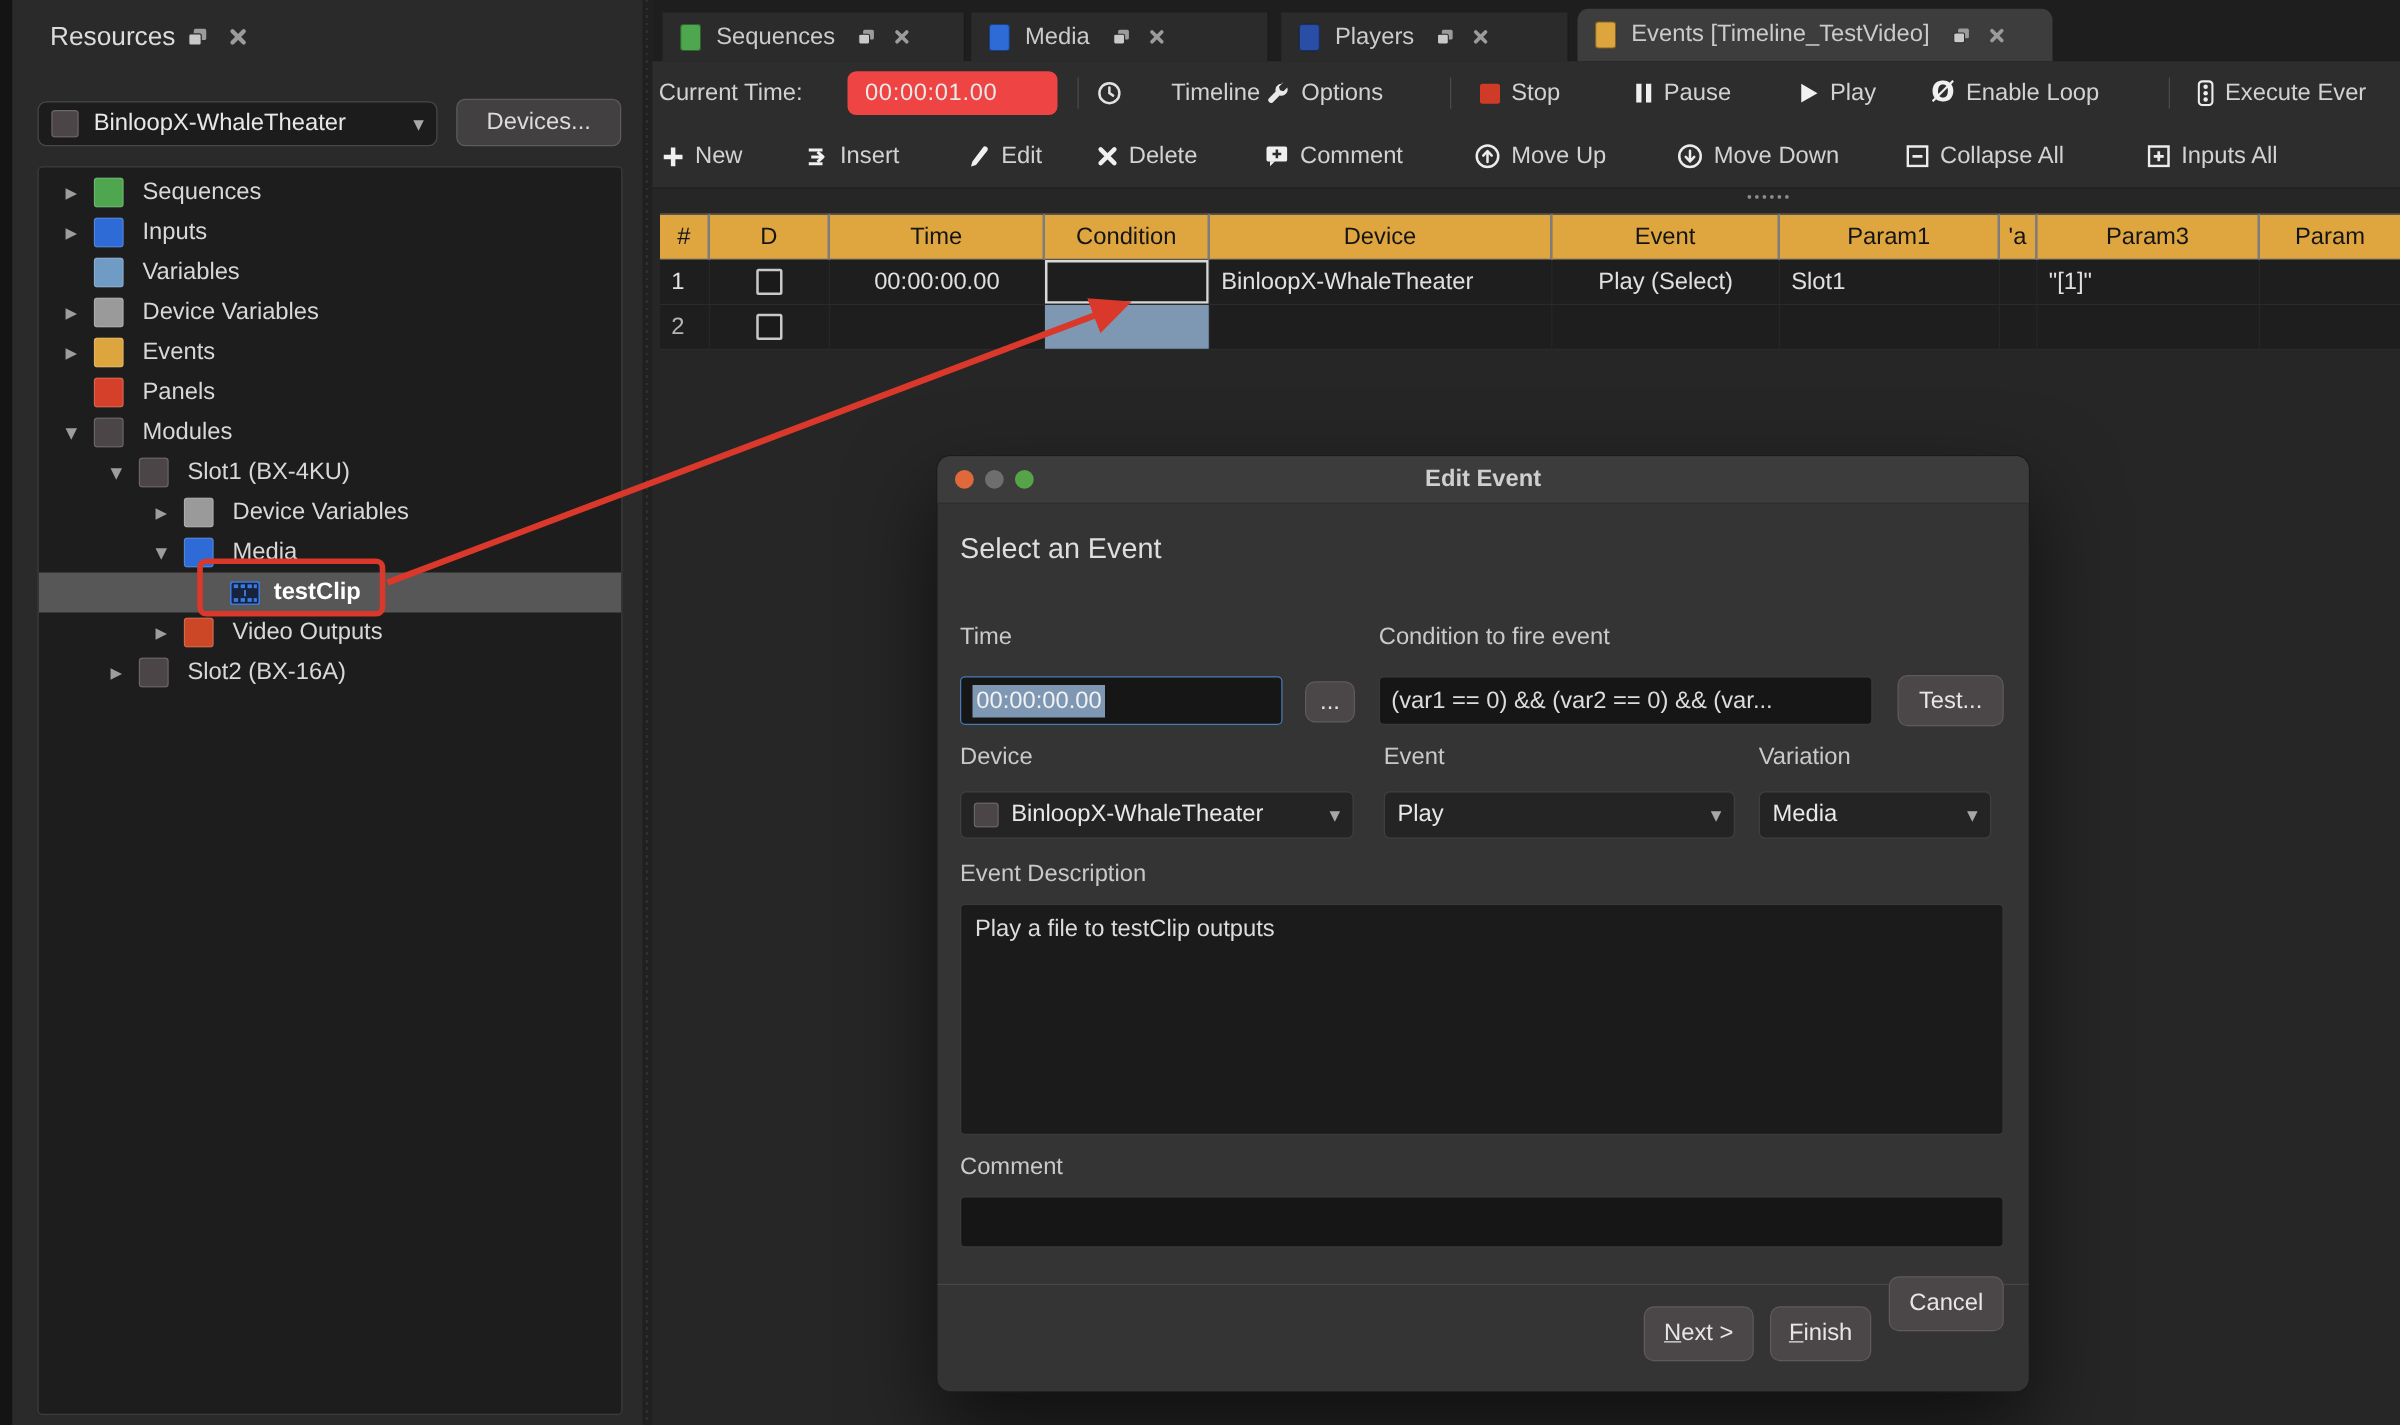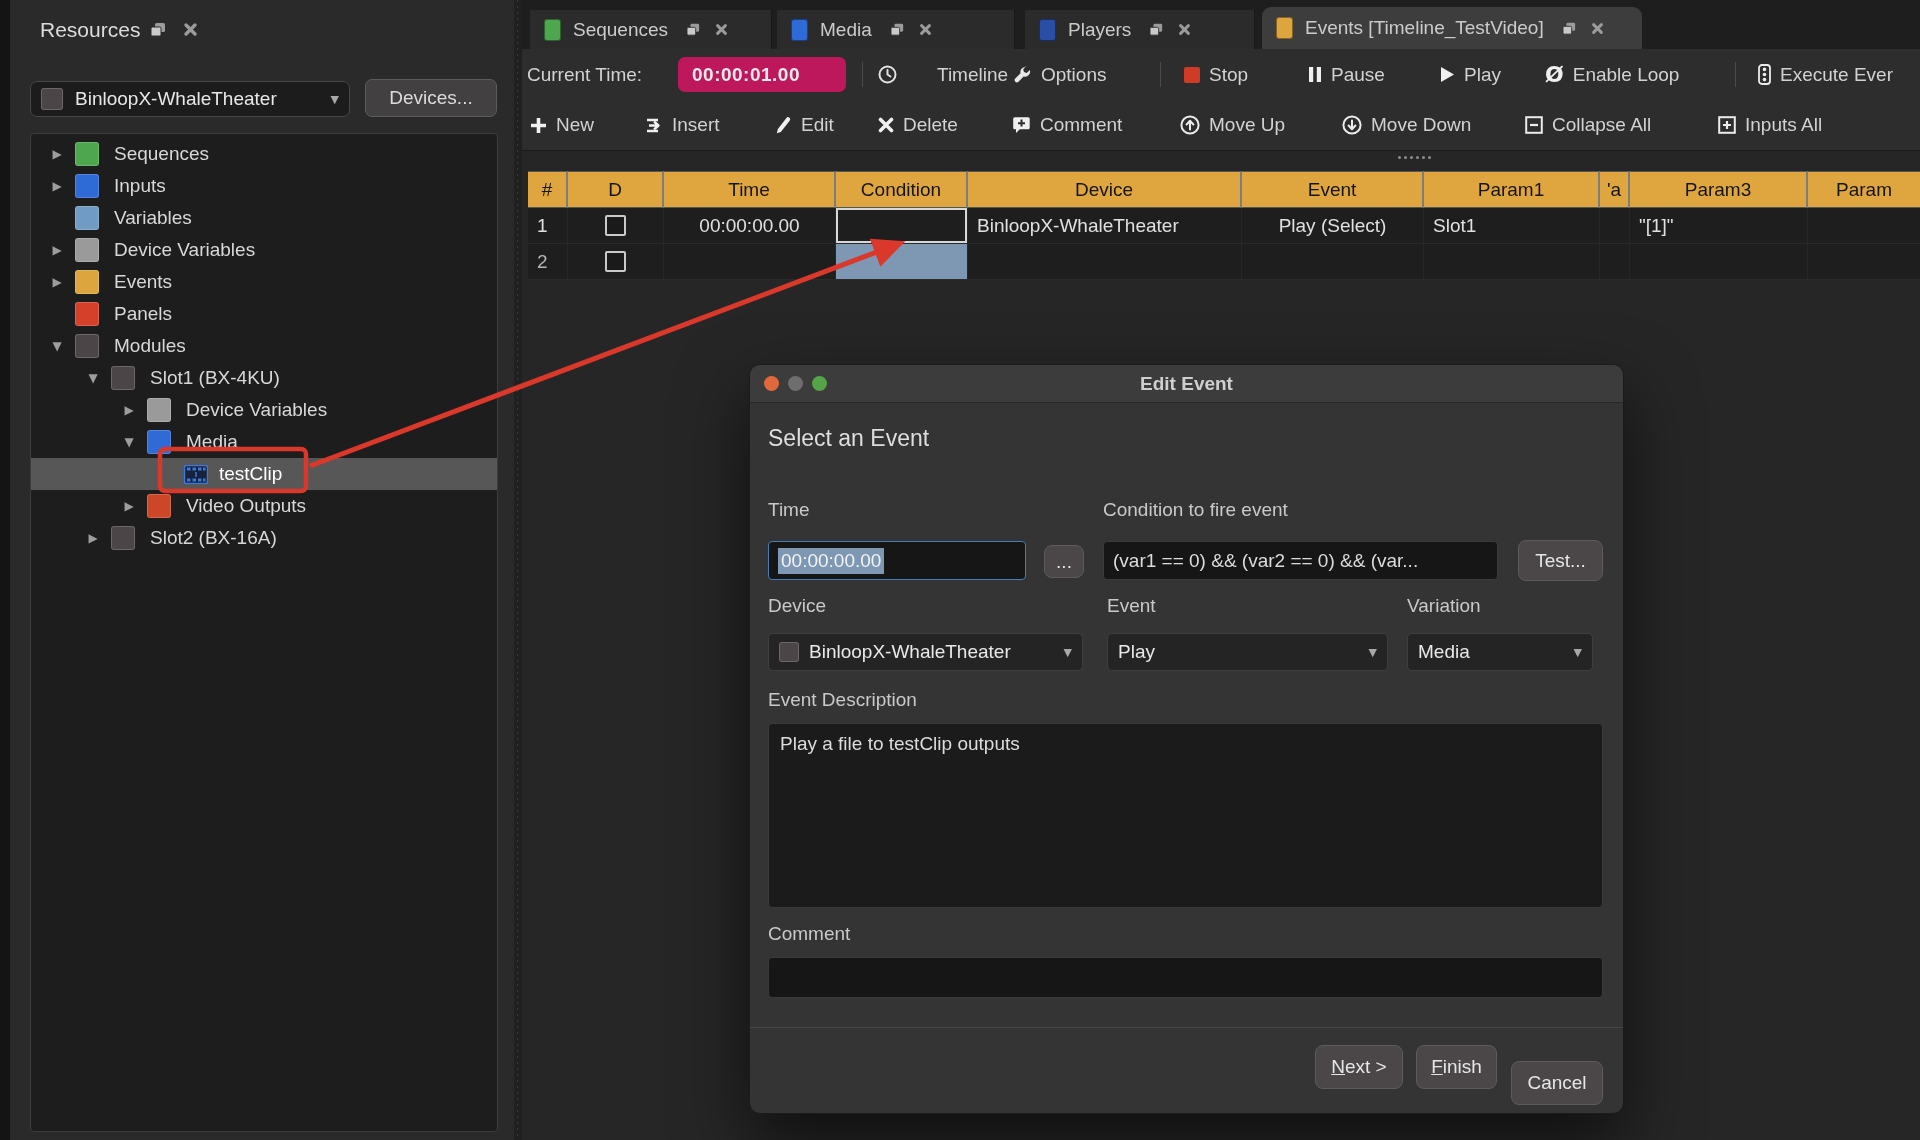--- a/index.html
+++ b/index.html
@@ -31,41 +31,41 @@
   #devices-btn{left:355px;top:79px;width:132px;height:38px;font-size:19px;}
 
   #tree-box{left:20px;top:133px;width:466px;height:997px;background:#1d1d1d;
             border:1px solid #3c3c3c;border-radius:4px;overflow:hidden;}
   .tree-row{display:flex;align-items:center;height:32px;box-sizing:border-box;}
   .twisty{width:20px;margin-right:8px;color:#9d9d9d;font-size:12px;text-align:center;flex:none;}
   .tree-row .swatch{margin-right:15px;width:22px;height:22px;}
   .tree-label{color:#d8d8d8;white-space:nowrap;}
   .ind0{padding-left:16px;} .ind1{padding-left:52px;} .ind2{padding-left:88px;} .ind3{padding-left:124px;}
   .tree-row.selected{background:#575757;}
-  .tree-row.selected .tree-label{color:#ffffff;font-weight:normal;}
+  .tree-row.selected .tree-label{color:#ffffff;font-weight:bold;}
   .film-wrap{width:26px;margin-right:10px;flex:none;display:flex;align-items:center;}
 
   
   #right-panel{left:522px;top:0;width:1398px;height:1140px;background:#262626;}
   #tabbar{left:522px;top:0;width:1398px;height:49px;background:#1e1e1e;}
   .tab{position:absolute;top:10px;height:39px;display:flex;align-items:center;
        background:#2b2b2b;border-right:1px solid #191919;box-sizing:border-box;padding:0 14px;}
   .tab.active{background:#3d3d3d;border-radius:9px 9px 0 0;top:7px;height:42px;border-right:none;}
   .tab-swatch{width:15px;height:20px;border-radius:3px;margin-right:12px;border:1px solid rgba(0,0,0,.4);}
   .tab-label{color:#cbcbcb;margin-right:18px;white-space:nowrap;}
   .tab .panel-icons{gap:14px;}
 
   .toolbar{left:522px;width:1398px;background:#2d2d2d;border-bottom:1px solid #1c1c1c;}
   #toolbar1{top:49px;height:51px;}
   #toolbar2{top:100px;height:50px;}
   .titem{position:absolute;display:flex;align-items:center;gap:9px;color:#d2d2d2;height:100%;top:0;white-space:nowrap;}
   .tsep{position:absolute;top:13px;width:1px;height:25px;background:#4a4a4a;}
-  #current-time-field{position:absolute;left:156px;top:8px;width:168px;height:35px;background:#be185d;
+  #current-time-field{position:absolute;left:156px;top:8px;width:168px;height:35px;background:#ef4444;
       border-radius:7px;display:flex;align-items:center;padding-left:14px;box-sizing:border-box;
-      color:#eaeaea;letter-spacing:.5px;font-weight:bold;}
+      color:#eaeaea;letter-spacing:.5px;}
   .micon{display:inline-flex;align-items:center;justify-content:center;flex:none;} 
   #dots-handle{left:1398px;top:156px;display:flex;gap:3px;}
   #dots-handle i{width:3px;height:3px;background:#8d8d8d;border-radius:50%;}
 
   
   #event-table{left:528px;top:171px;width:1392px;display:grid;
      grid-template-columns:40px 96px 172px 132px 274px 182px 176px 30px 178px 1fr;}
   .th{background:#dfa640;color:#151515;height:37px;display:flex;align-items:center;justify-content:center;
       border-right:2px solid #7d7d7d;border-top:1px solid #555;border-bottom:1px solid #555;
       box-sizing:border-box;white-space:nowrap;overflow:hidden;}
@@ -544,18 +544,18 @@
     <div class="dinput" id="dlg-comment" style="left:18px;top:592px;width:835px;height:41px;"></div>
 
     <div id="dlg-footer-sep"></div>
 
     <div class="dbtn" style="left:565px;top:680px;width:88px;height:44px;">
       <span class="mnemonic">Next &gt;</span>
     </div>
     <div class="dbtn" style="left:666px;top:680px;width:81px;height:44px;">
       <span class="mnemonic">Finish</span>
     </div>
-    <div class="dbtn" style="left:761px;top:696px;width:92px;height:44px;">
+    <div class="dbtn" style="left:761px;top:656px;width:92px;height:44px;">
       <span>Cancel</span>
     </div>
   </div>
 
 </div>
 
 </body></html>

